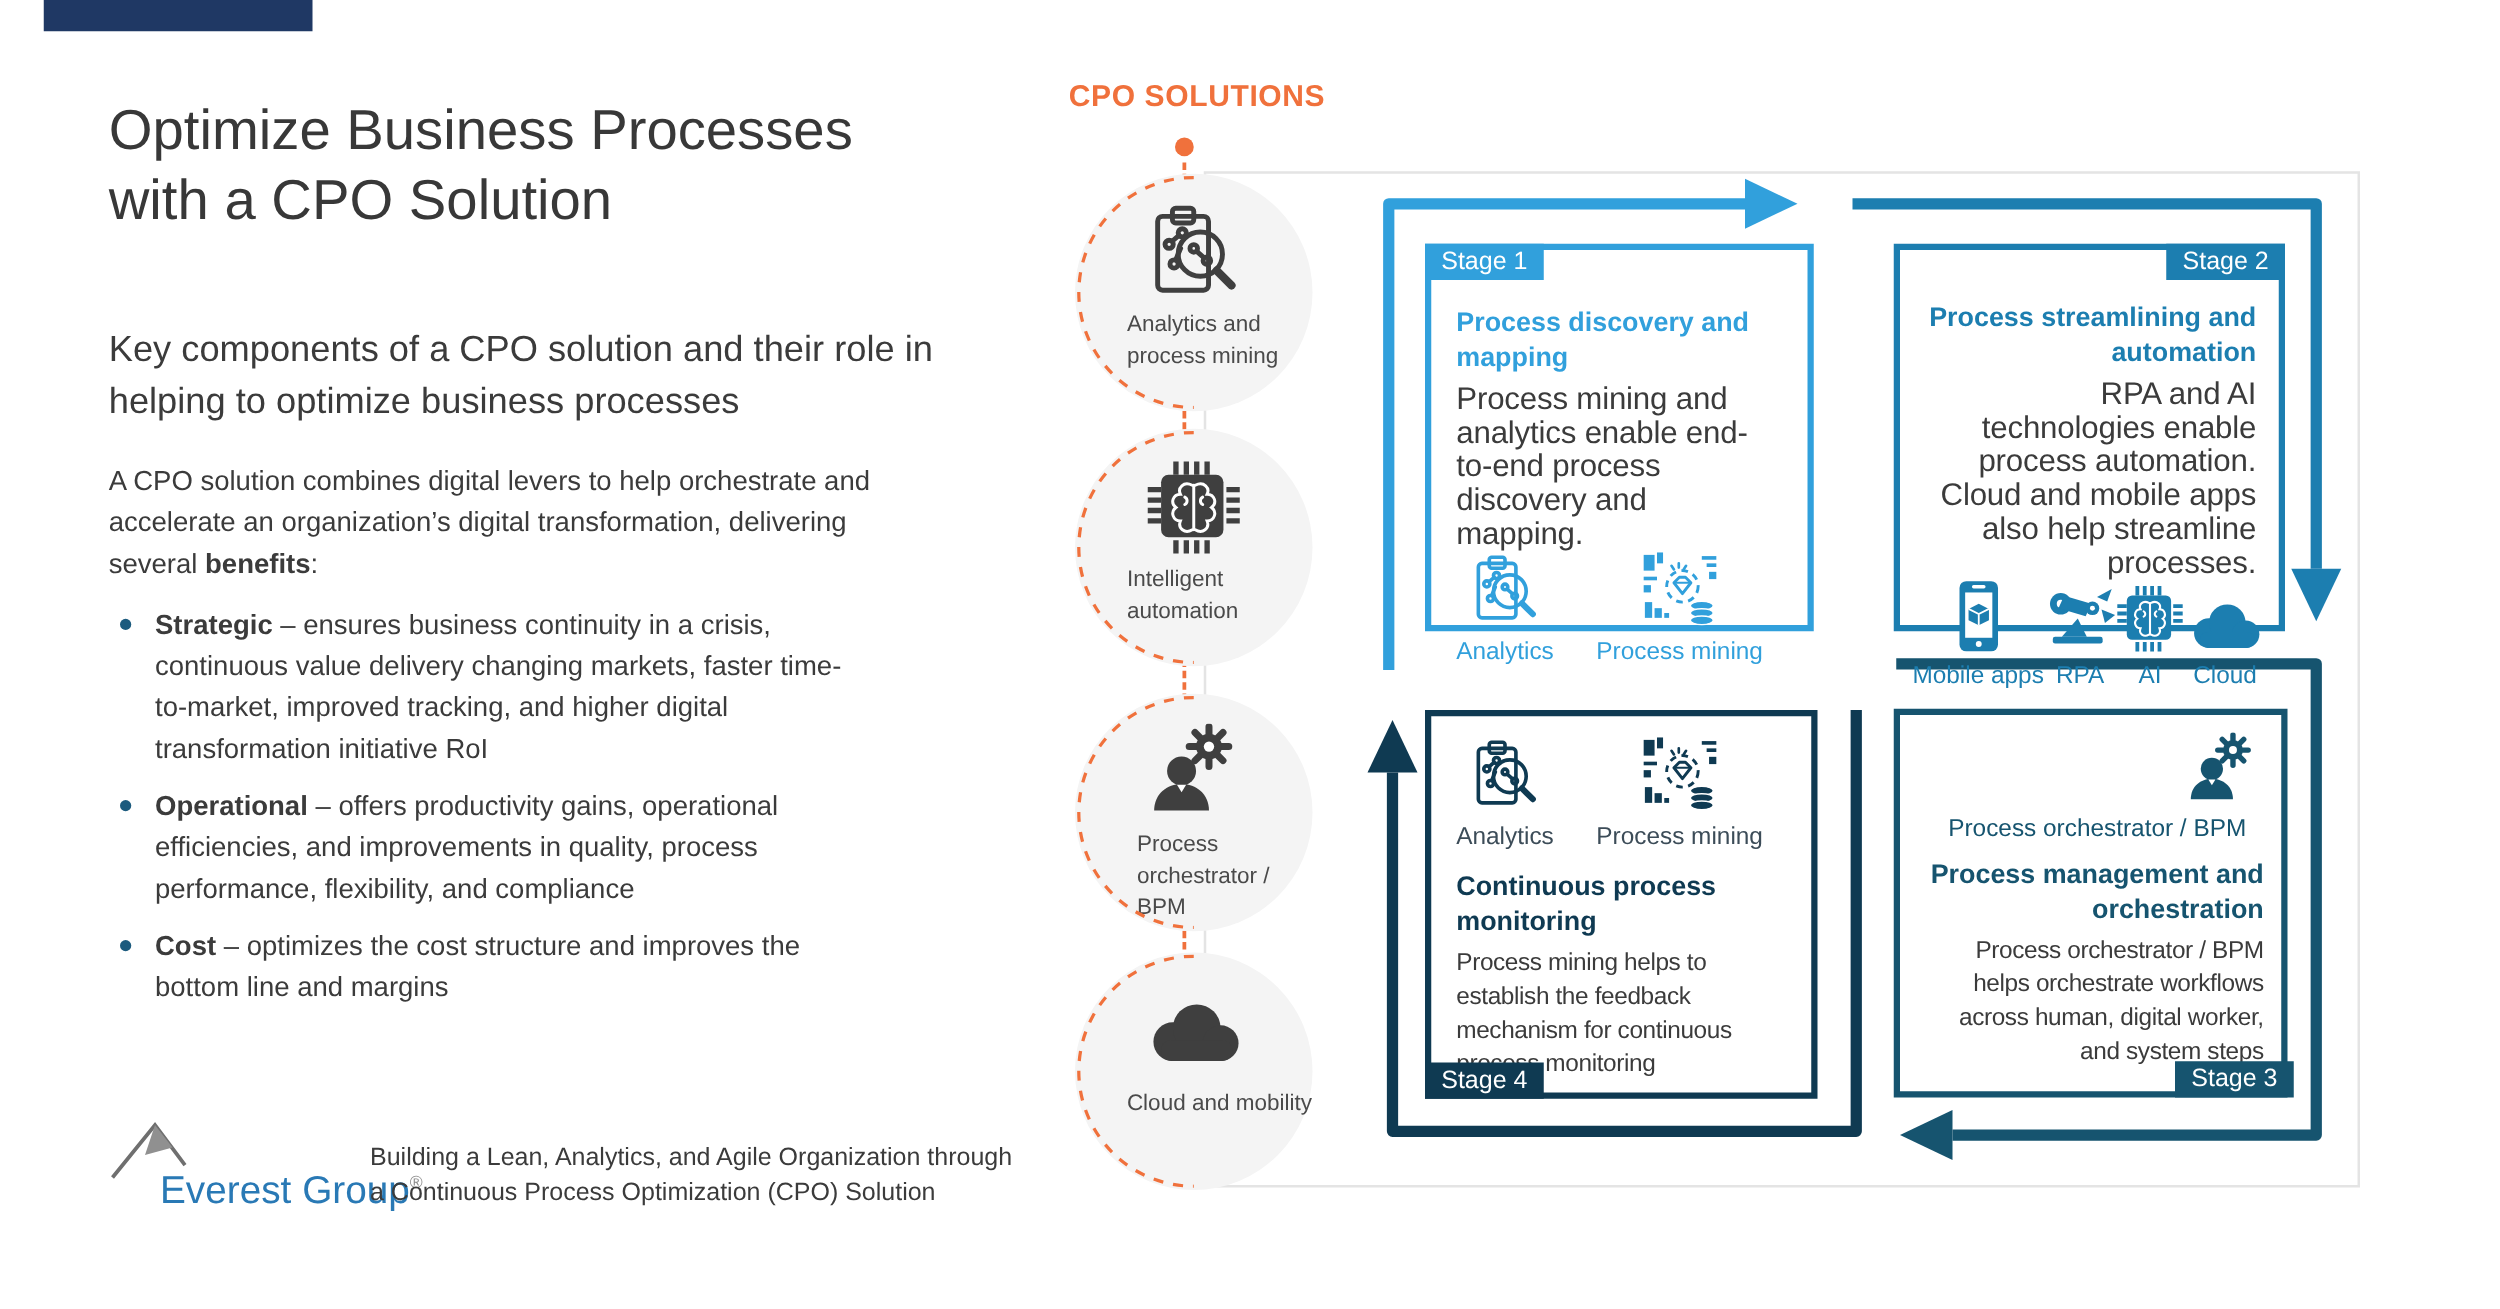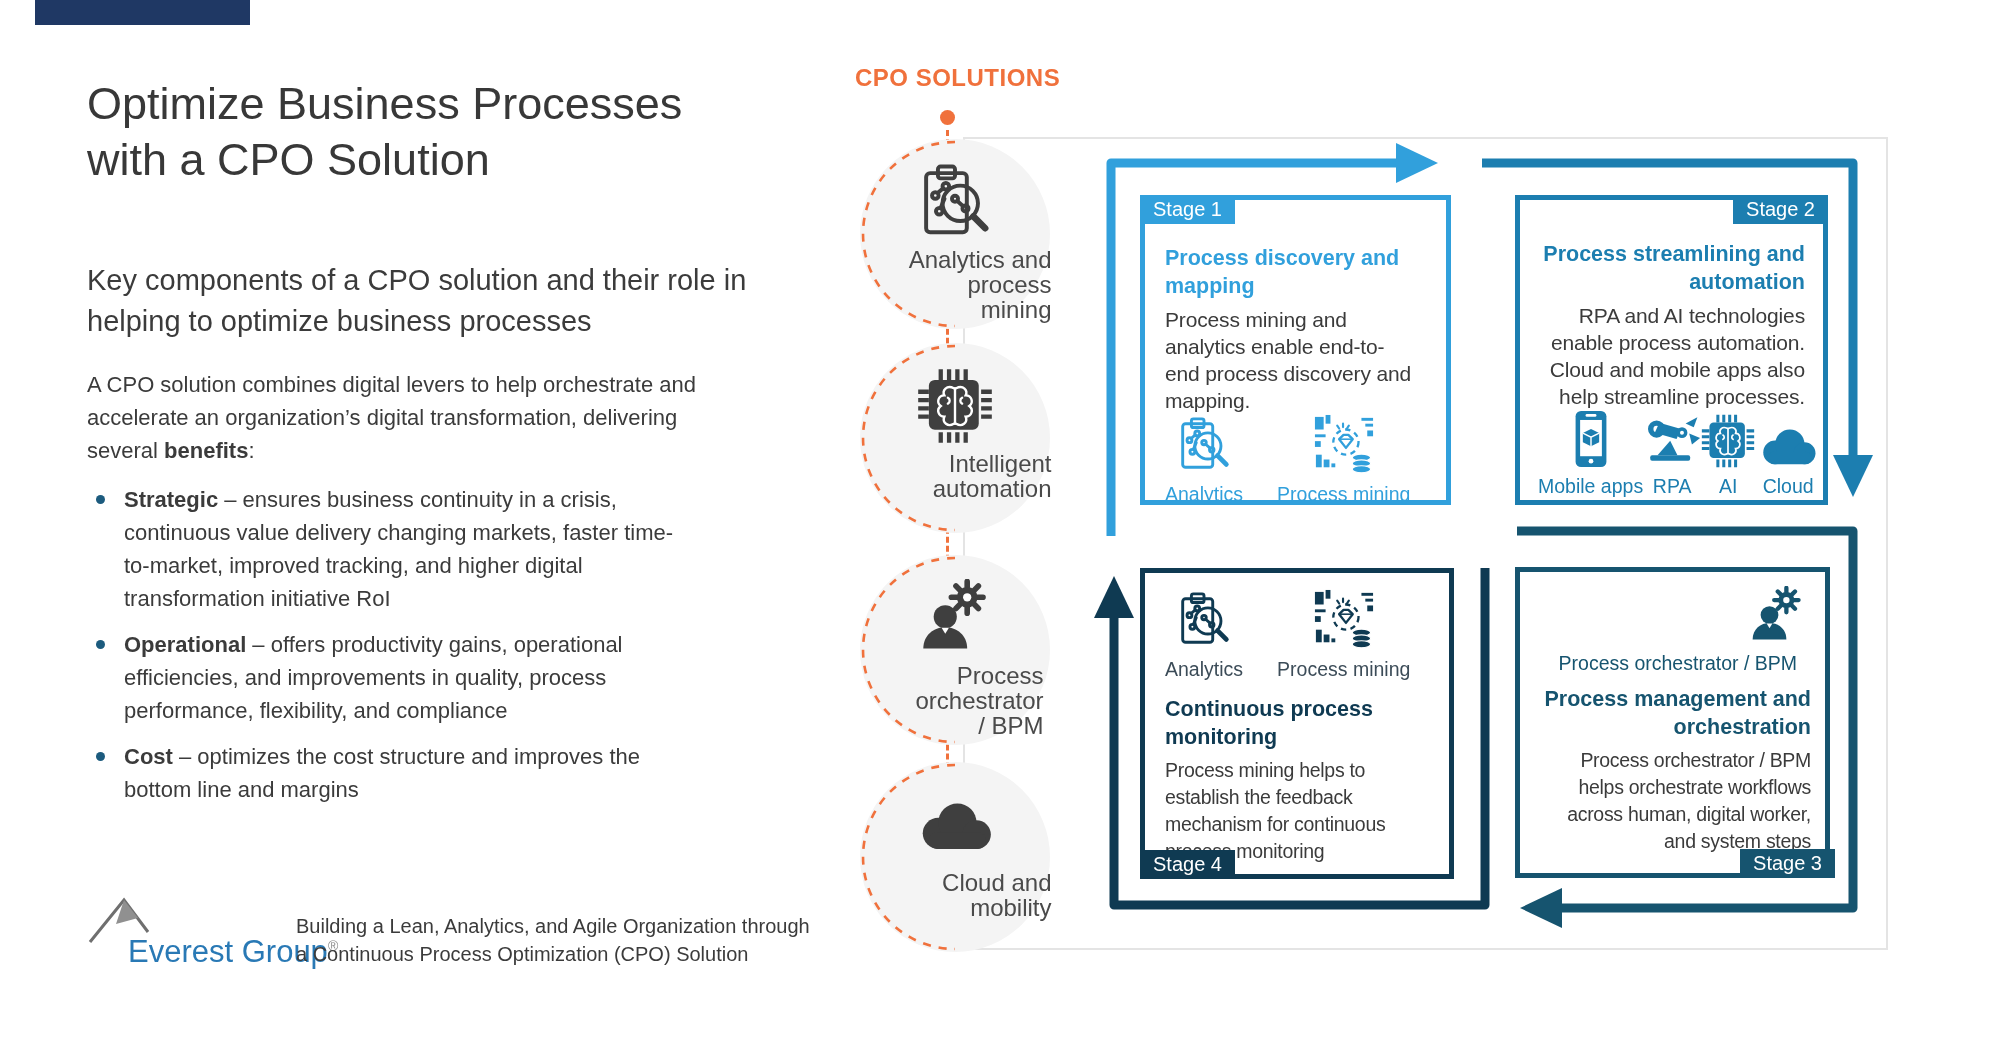--- a/index.html
+++ b/index.html
@@ -22,38 +22,38 @@
   .caption{position:absolute;left:214px;top:28px;width:520px;font-size:20px;line-height:28px;color:var(--text_dark);}
   
   .cpo-heading{position:absolute;left:855px;top:64px;font-size:24px;font-weight:bold;letter-spacing:.5px;color:var(--orange);}
   .rail-dot{position:absolute;left:940px;top:110px;width:15px;height:15px;border-radius:50%;background:var(--orange);z-index:3;}
   .rail-line{position:absolute;left:946px;top:130px;height:738px;width:0;border-left:3px dashed var(--orange);z-index:1;}
   .panel{position:absolute;left:963px;top:137px;width:925px;height:813px;border:2px solid var(--panel_border);box-sizing:border-box;background:#fff;z-index:0;}
   .lever{position:absolute;left:860px;width:190px;height:190px;border-radius:50%;background:var(--circle_bg);z-index:2;
          display:flex;flex-direction:column;align-items:center;color:var(--icon_gray);}
   .lever .arc{position:absolute;left:-2px;top:-2px;z-index:3;}
   .lever .licon{margin-top:20px;height:86px;display:flex;align-items:center;}
-  .lever-label{margin-top:2px;width:150px;text-align:right;font-size:24px;line-height:25px;color:var(--lever_label);margin-left:43px;}
+  .lever-label{margin-top:2px;width:150px;text-align:left;font-size:18px;line-height:25px;color:var(--lever_label);margin-left:43px;}
   .lever3 .lever-label{width:134px;}
   .cycle{position:absolute;left:0;top:0;z-index:4;pointer-events:none;}
   .stage{position:absolute;background:#fff;box-sizing:border-box;z-index:5;display:flex;flex-direction:column;}
   .stage1{left:1140px;top:195px;width:311px;height:310px;border:5px solid var(--stage1);color:var(--stage1);padding:44px 32px 12px 20px;}
   .stage2{left:1515px;top:195px;width:313px;height:310px;border:5px solid var(--stage2);color:var(--stage2);padding:40px 18px 12px 18px;text-align:right;align-items:flex-end;}
   .stage3{left:1515px;top:567px;width:315px;height:311px;border:5px solid var(--stage3);color:var(--stage3);padding:14px 14px 40px 14px;text-align:right;align-items:flex-end;}
   .stage4{left:1140px;top:568px;width:314px;height:311px;border:5px solid var(--stage4);color:var(--stage4);padding:16px 13px 40px 20px;}
   .badge{position:absolute;height:29px;line-height:29px;padding:0 13px;color:#fff;font-size:20px;white-space:nowrap;}
   .stage1 .badge{top:-5px;left:-5px;background:var(--stage1);}
   .stage2 .badge{top:-5px;right:-5px;background:var(--stage2);}
   .stage3 .badge{bottom:-5px;right:-10px;background:var(--stage3);}
   .stage4 .badge{bottom:-5px;left:-5px;background:var(--stage4);}
   .stage-heading{font-weight:bold;font-size:21.5px;line-height:28px;}
-  .stage-body{color:var(--text_dark);font-size:21px;line-height:27px;margin-top:6px;letter-spacing:-.15px;}
+  .stage-body{color:var(--text_dark);font-size:25px;line-height:27px;margin-top:6px;letter-spacing:-.15px;}
   .stage3 .stage-body,.stage4 .stage-body{font-size:19.5px;letter-spacing:-.3px;}
   .tools{display:flex;gap:34px;margin-top:auto;padding-bottom:4px;}
-  .stage2 .tools{width:100%;gap:0;justify-content:space-between;align-items:flex-end;}
+  .stage2 .tools{width:100%;gap:0;justify-content:center;align-items:flex-end;}
   .stage4 .tools{margin-top:0;margin-bottom:12px;padding-bottom:0;}
   .tool{display:flex;flex-direction:column;align-items:center;gap:7px;}
   .tool-label{font-size:19.5px;white-space:nowrap;}
   .stage4 .tool-label{color:var(--stage4_tool_label);}
   .s3tool{display:flex;flex-direction:column;align-items:flex-end;gap:6px;margin-right:4px;}
   .s3tool .tool-label{margin-right:10px;}
   .stage3 .stage-heading{margin-top:10px;}
   .stage4 .stage-heading{margin-top:2px;}
   svg{display:block;}
 </style>

